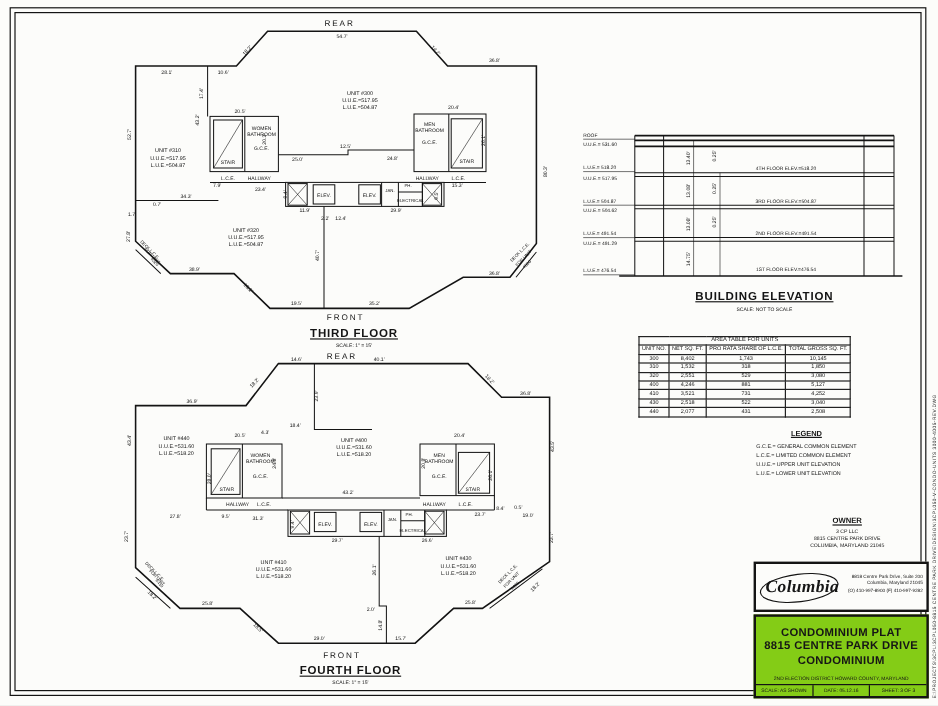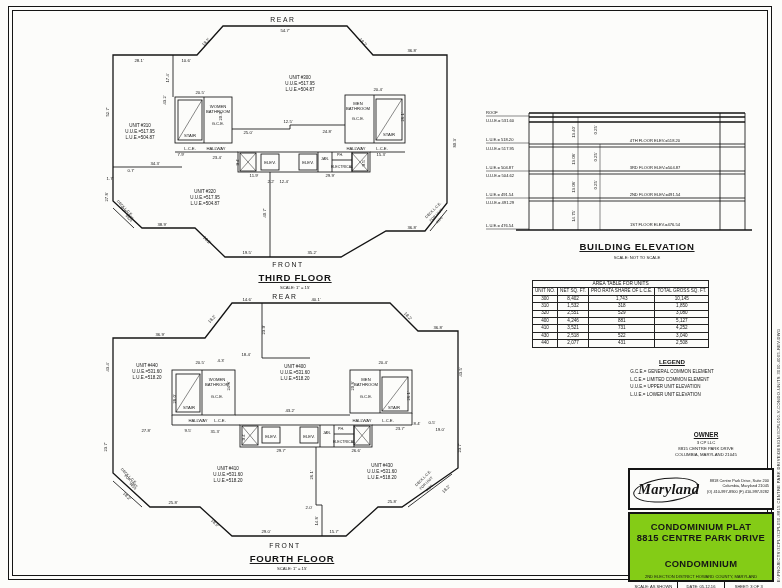--- a/index.html
+++ b/index.html
@@ -350,33 +350,33 @@
     <div class="ow-lines">
         <div>3 CP LLC</div>
         <div>8815 CENTRE PARK DRIVE</div>
         <div>COLUMBIA, MARYLAND 21045</div>
       </div>
   </div>
 
   <div class="pennoni">
     <div class="p-logo">
       <div class="p-ellipse"></div>
-      <div class="p-word">Maryland</div>
+      <div class="p-word">Columbia</div>
     </div>
     <div class="p-addr">
         <div>8818 Centre Park Drive, Suite 200</div>
         <div>Columbia, Maryland 21045</div>
         <div>(O) 410-997-8900  (F) 410-997-9282</div>
       </div>
   </div>
 
   <div class="title-block">
     <div class="tb-title">CONDOMINIUM PLAT</div>
     <div class="tb-title" style="margin-top:0">8815 CENTRE PARK DRIVE</div>
-    <div class="tb-title" style="margin-top:14px">CONDOMINIUM</div>
+    <div class="tb-title" style="margin-top:0">CONDOMINIUM</div>
     <div style="flex:1"></div>
     <div class="tb-district">2ND ELECTION DISTRICT HOWARD COUNTY, MARYLAND</div>
     <div class="tb-row" able="false">
       <div class="tb-cell">SCALE: AS SHOWN</div>
       <div class="tb-cell">DATE: 05.12.16</div>
       <div class="tb-cell">SHEET: 3 OF 3</div>
     </div>
   </div>
 
   <div class="vtext">E:\PROJECTS\3CPL\3CPL050-8815 CENTRE PARK DRIVE\DESIGN\3CPL050-V-CONDO-UNITS 3000-4005-REV.DWG</div>

